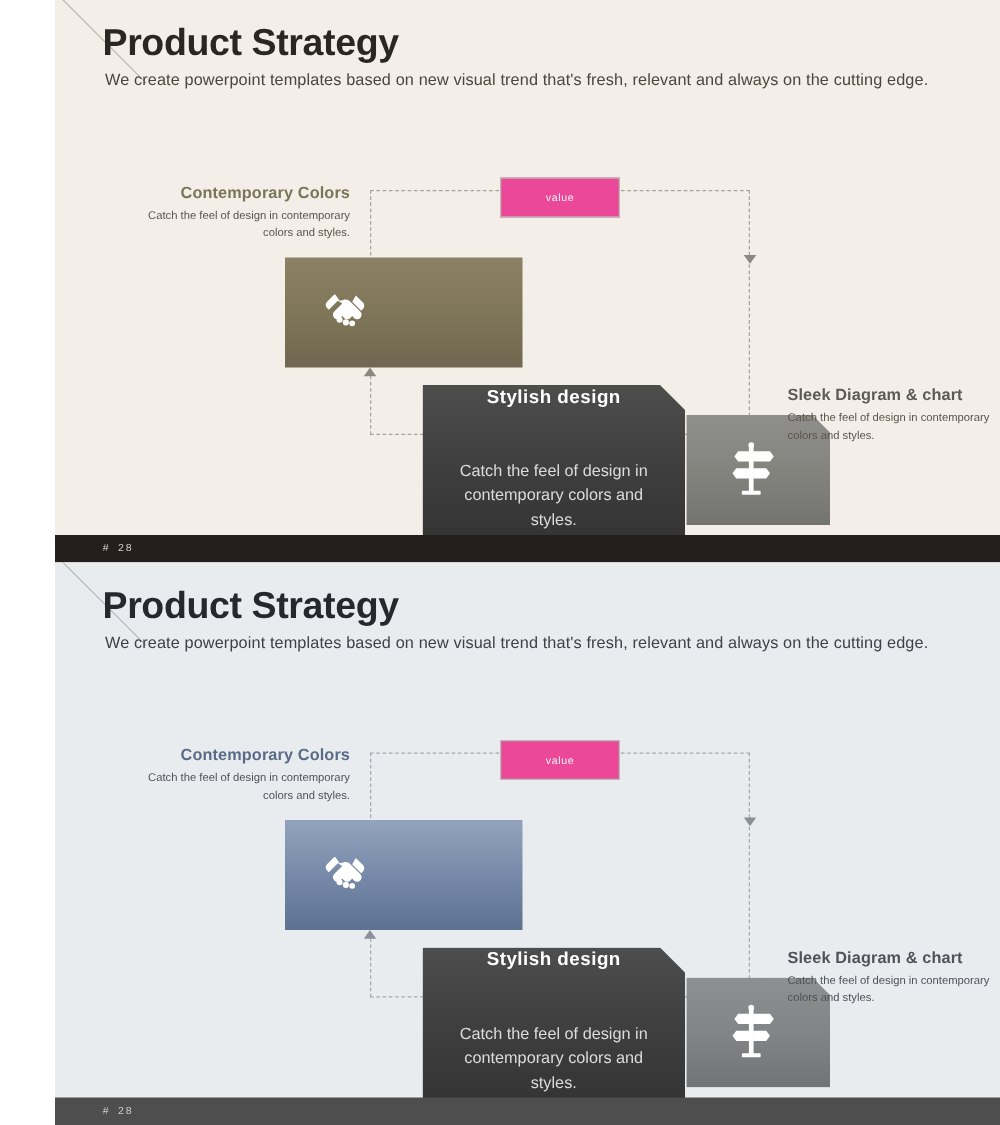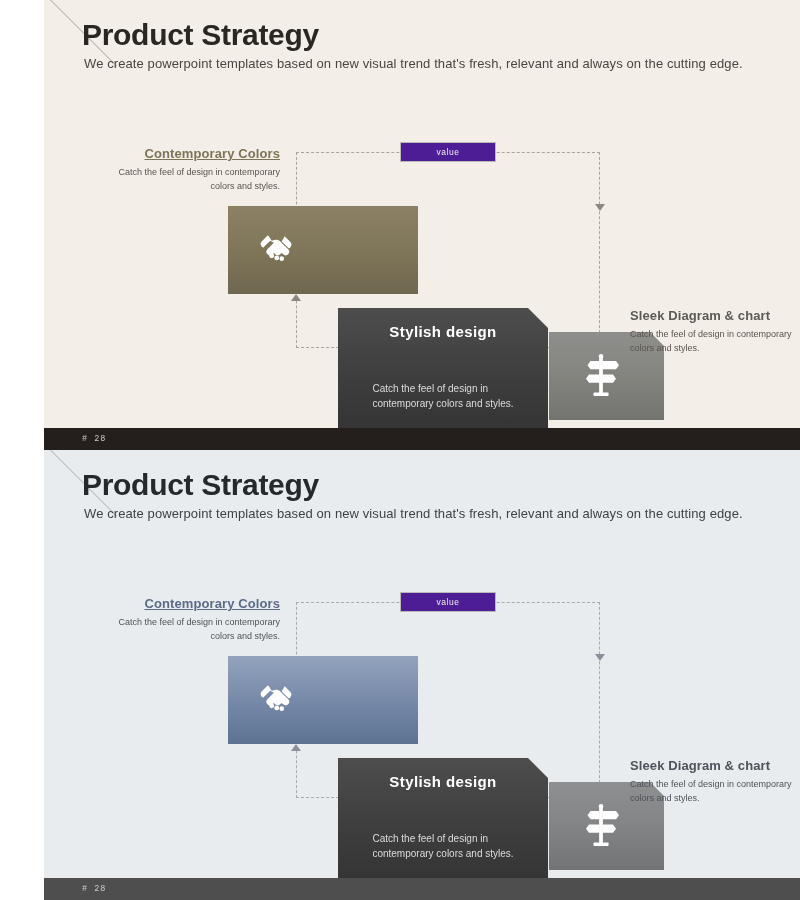--- a/index.html
+++ b/index.html
@@ -106,22 +106,22 @@
     left: 247px;
     top: 174px;
   }
   .slide-cool .arrow-down { border-top-color: #8a9099; }
   .slide-cool .arrow-up { border-bottom-color: #8a9099; }
 
   
   .value-chip {
     position: absolute;
     width: 96px;
-    height: 20px;
-    background: #4c1d95;
+    height: 32px;
+    background: #ec4899;
     border: 1px solid #b9b9b6;
     color: #f1f1ef;
     font-size: 8.5px;
     letter-spacing: 0.5px;
     display: flex;
     align-items: center;
     justify-content: center;
   }
   .value-top { left: 356px; top: 22px; }
   .value-bottom { left: 356px; top: 218px; }
@@ -177,23 +177,23 @@
   }
   .panel-center-title {
     color: #ffffff;
     font-size: 15px;
     font-weight: bold;
     letter-spacing: 0.4px;
     margin-bottom: 9px;
   }
   .panel-center-desc {
     color: #dcdcdc;
-    font-size: 10px;
+    font-size: 13px;
     line-height: 1.5;
-    text-align: left;
+    text-align: center;
   }
 
   
   .icon-wrap {
     position: absolute;
     display: flex;
     align-items: center;
     justify-content: center;
   }
   .icon-handshake { left: 208px; top: 108px; width: 48px; height: 44px; }
@@ -216,21 +216,21 @@
     color: #5a544a;
   }
   .slide-cool .cap-desc { color: #4d525a; }
 
   .cap-left {
     left: 30px;
     top: 26px;
     width: 206px;
     text-align: right;
   }
-  .cap-left .cap-title { color: #7d7458; text-decoration: underline; }
+  .cap-left .cap-title { color: #7d7458; }
   .slide-cool .cap-left .cap-title { color: #5a6b88; }
 
   .cap-right {
     left: 586px;
     top: 188px;
     width: 224px;
     text-align: left;
   }
   .cap-right .cap-title { color: #5c5a55; }
   .slide-cool .cap-right .cap-title { color: #4e535b; }

